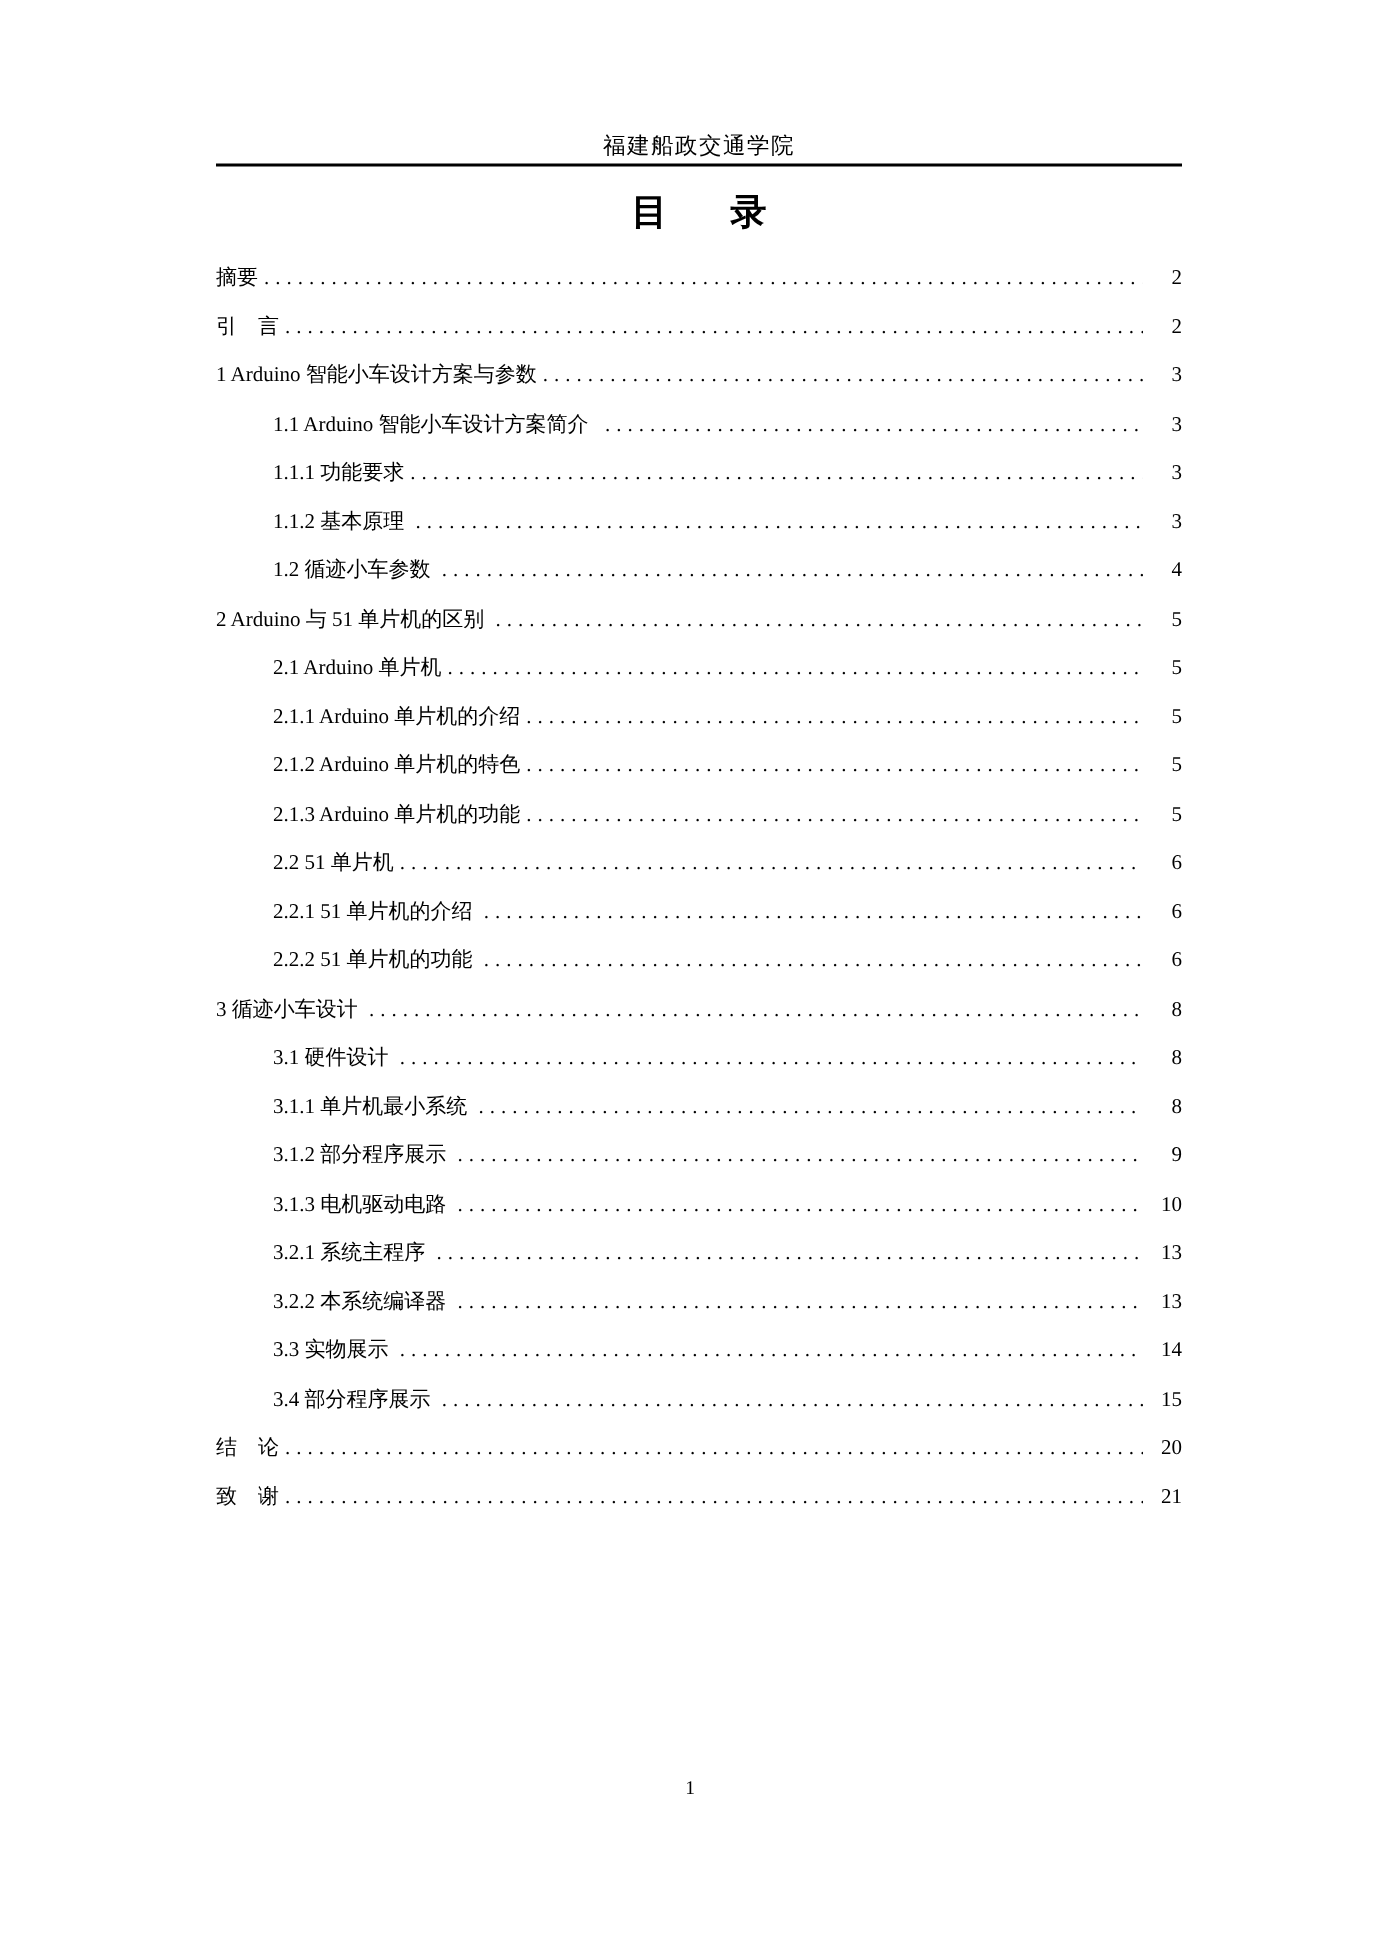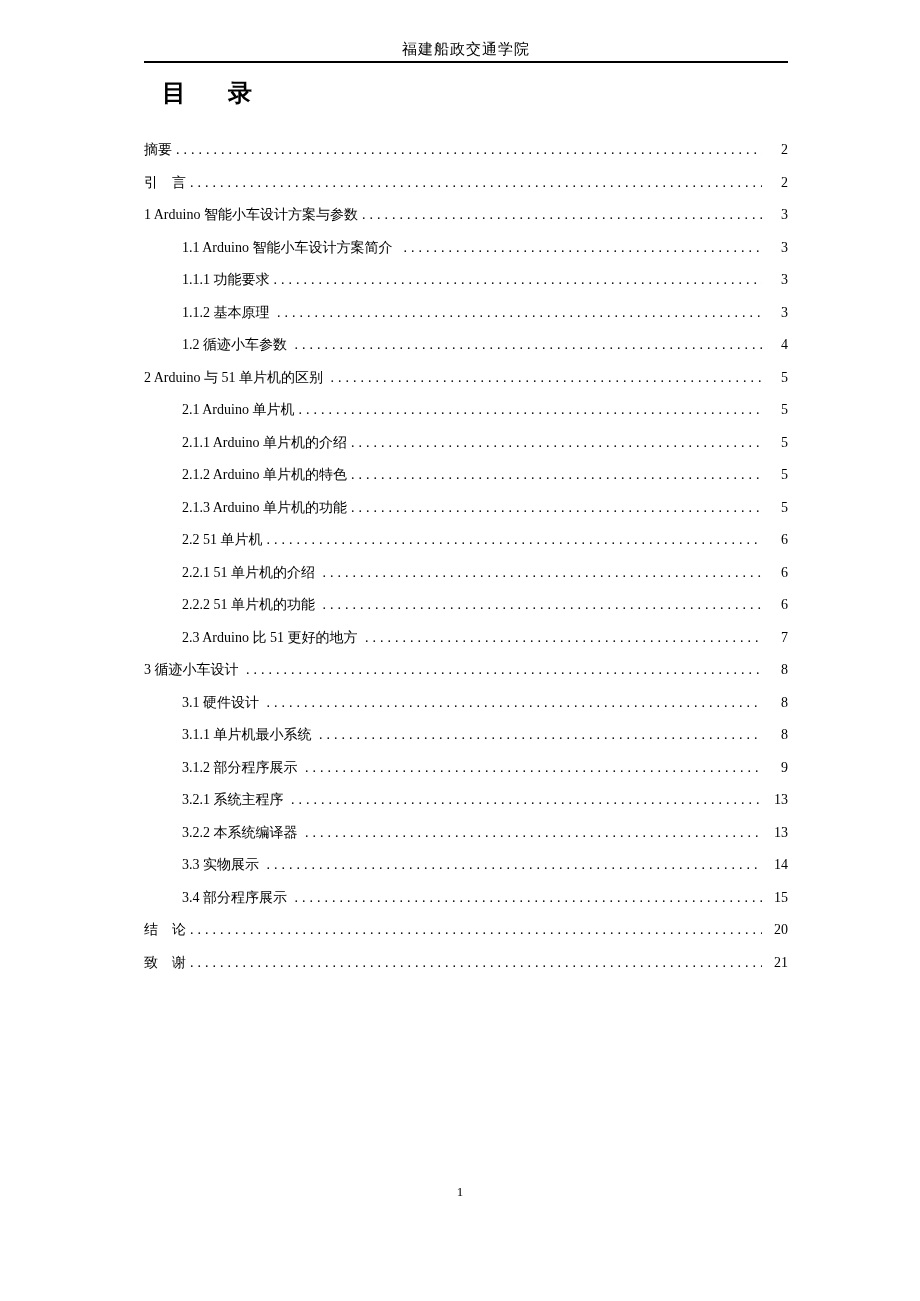--- a/index.html
+++ b/index.html
@@ -5,38 +5,38 @@
     * { margin: 0; padding: 0; box-sizing: border-box; }
     body {
       background: #fff;
       font-family: "SimSun", "宋体", serif;
       width: 920px;
       height: 1301px;
       position: relative;
       color: #000;
     }
     .page {
-      padding: 40px 132px 0 144px;
+      padding: 88px 132px 0 144px;
     }
     .header-institution {
       text-align: center;
       font-size: 15px;
       letter-spacing: 1px;
       margin-bottom: 2px;
     }
     .header-rule {
       border-top: 2px solid #000;
       margin-bottom: 14px;
     }
     .toc-title {
-      text-align: left;
+      text-align: center;
       font-size: 24px;
       font-weight: bold;
       letter-spacing: 18px;
-      margin-bottom: 34px;
+      margin-bottom: 22px;
       padding-left: 18px;
     }
     .toc {
       font-size: 14px;
       line-height: 1.0;
     }
     .toc-row {
       display: flex;
       align-items: baseline;
       margin-bottom: 18.5px;
@@ -148,44 +148,44 @@
       <div class="toc-row level-2">
         <span class="toc-label">2.2.1 51 单片机的介绍 </span>
         <span class="toc-leader"></span>
         <span class="toc-page">6</span>
       </div>
       <div class="toc-row level-2">
         <span class="toc-label">2.2.2 51 单片机的功能 </span>
         <span class="toc-leader"></span>
         <span class="toc-page">6</span>
       </div>
-      <div class="toc-row level-2">
-        <span class="toc-label">2.3 Arduino 比 51 更好的地方 </span>
-        <span class="toc-leader"></span>
-        <span class="toc-page">7</span>
-      </div>
       <div class="toc-row level-1">
         <span class="toc-label">3 循迹小车设计 </span>
         <span class="toc-leader"></span>
         <span class="toc-page">8</span>
       </div>
       <div class="toc-row level-2">
         <span class="toc-label">3.1 硬件设计 </span>
         <span class="toc-leader"></span>
         <span class="toc-page">8</span>
       </div>
       <div class="toc-row level-2">
         <span class="toc-label">3.1.1 单片机最小系统 </span>
         <span class="toc-leader"></span>
         <span class="toc-page">8</span>
       </div>
       <div class="toc-row level-2">
         <span class="toc-label">3.1.2 部分程序展示 </span>
         <span class="toc-leader"></span>
         <span class="toc-page"> 9</span>
+      </div>
+      <div class="toc-row level-2">
+        <span class="toc-label">3.1.3 电机驱动电路 </span>
+        <span class="toc-leader"></span>
+        <span class="toc-page">10</span>
       </div>
       <div class="toc-row level-2">
         <span class="toc-label">3.2.1 系统主程序 </span>
         <span class="toc-leader"></span>
         <span class="toc-page">13</span>
       </div>
       <div class="toc-row level-2">
         <span class="toc-label">3.2.2 本系统编译器 </span>
         <span class="toc-leader"></span>
         <span class="toc-page">13</span>

